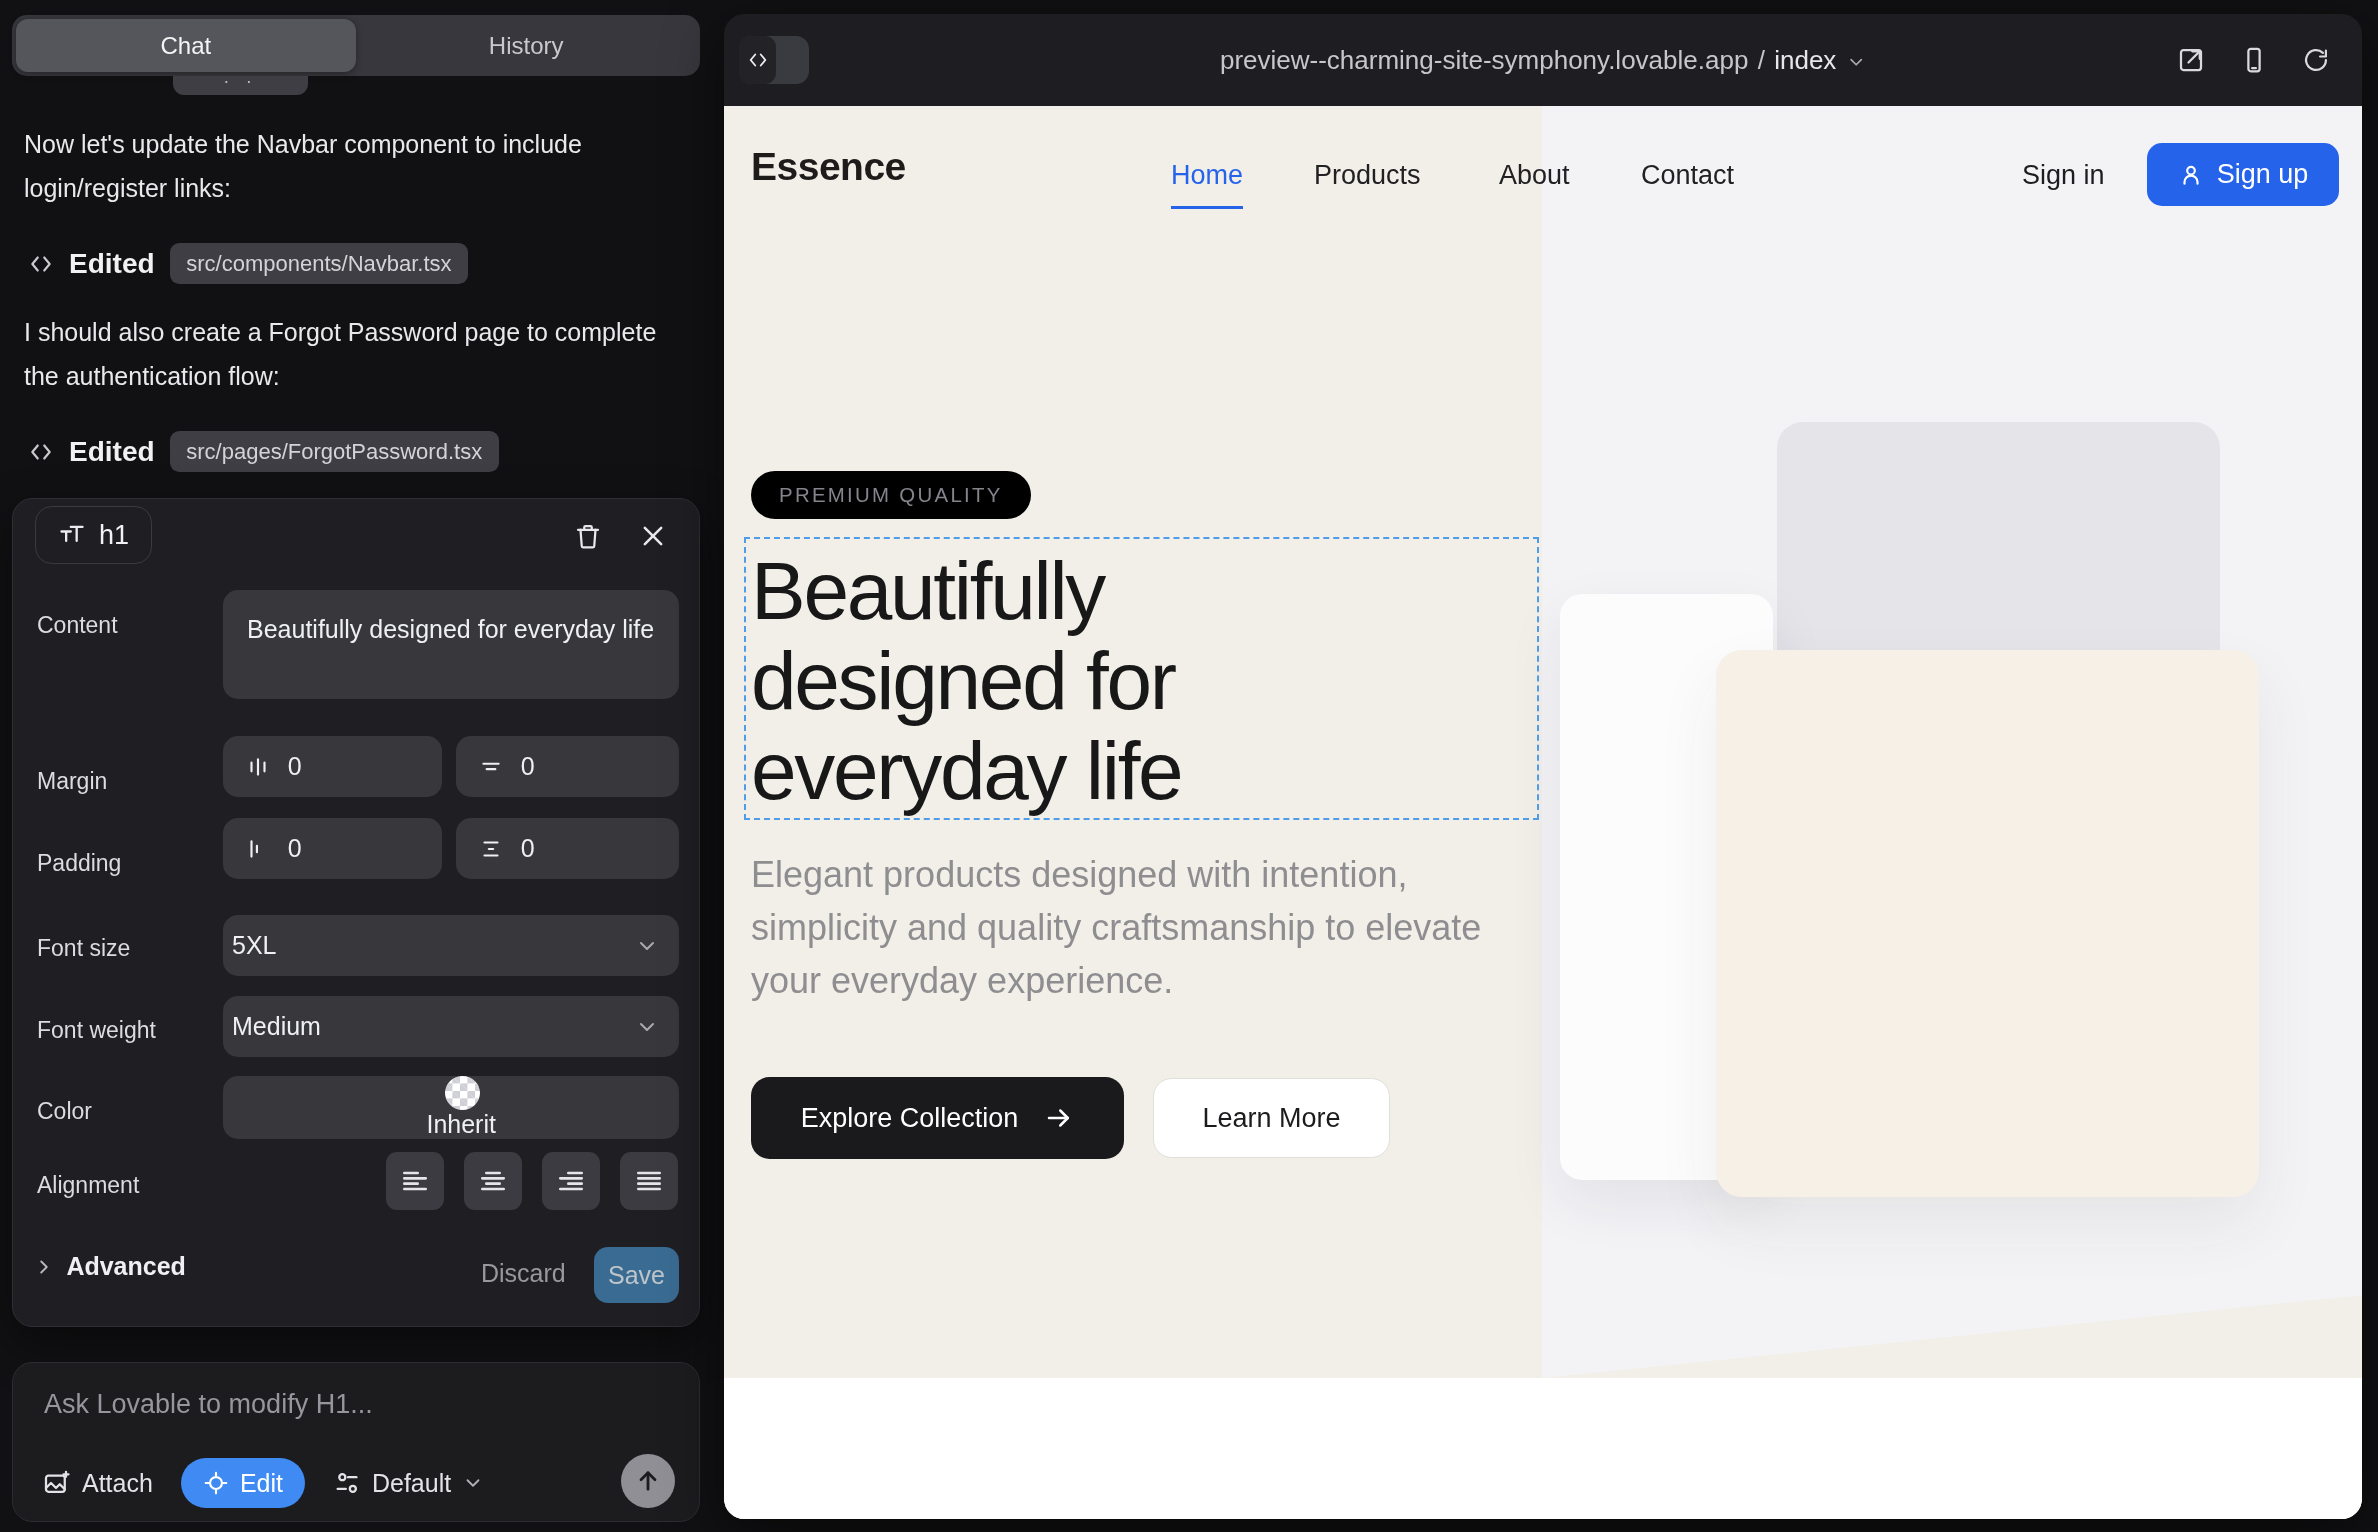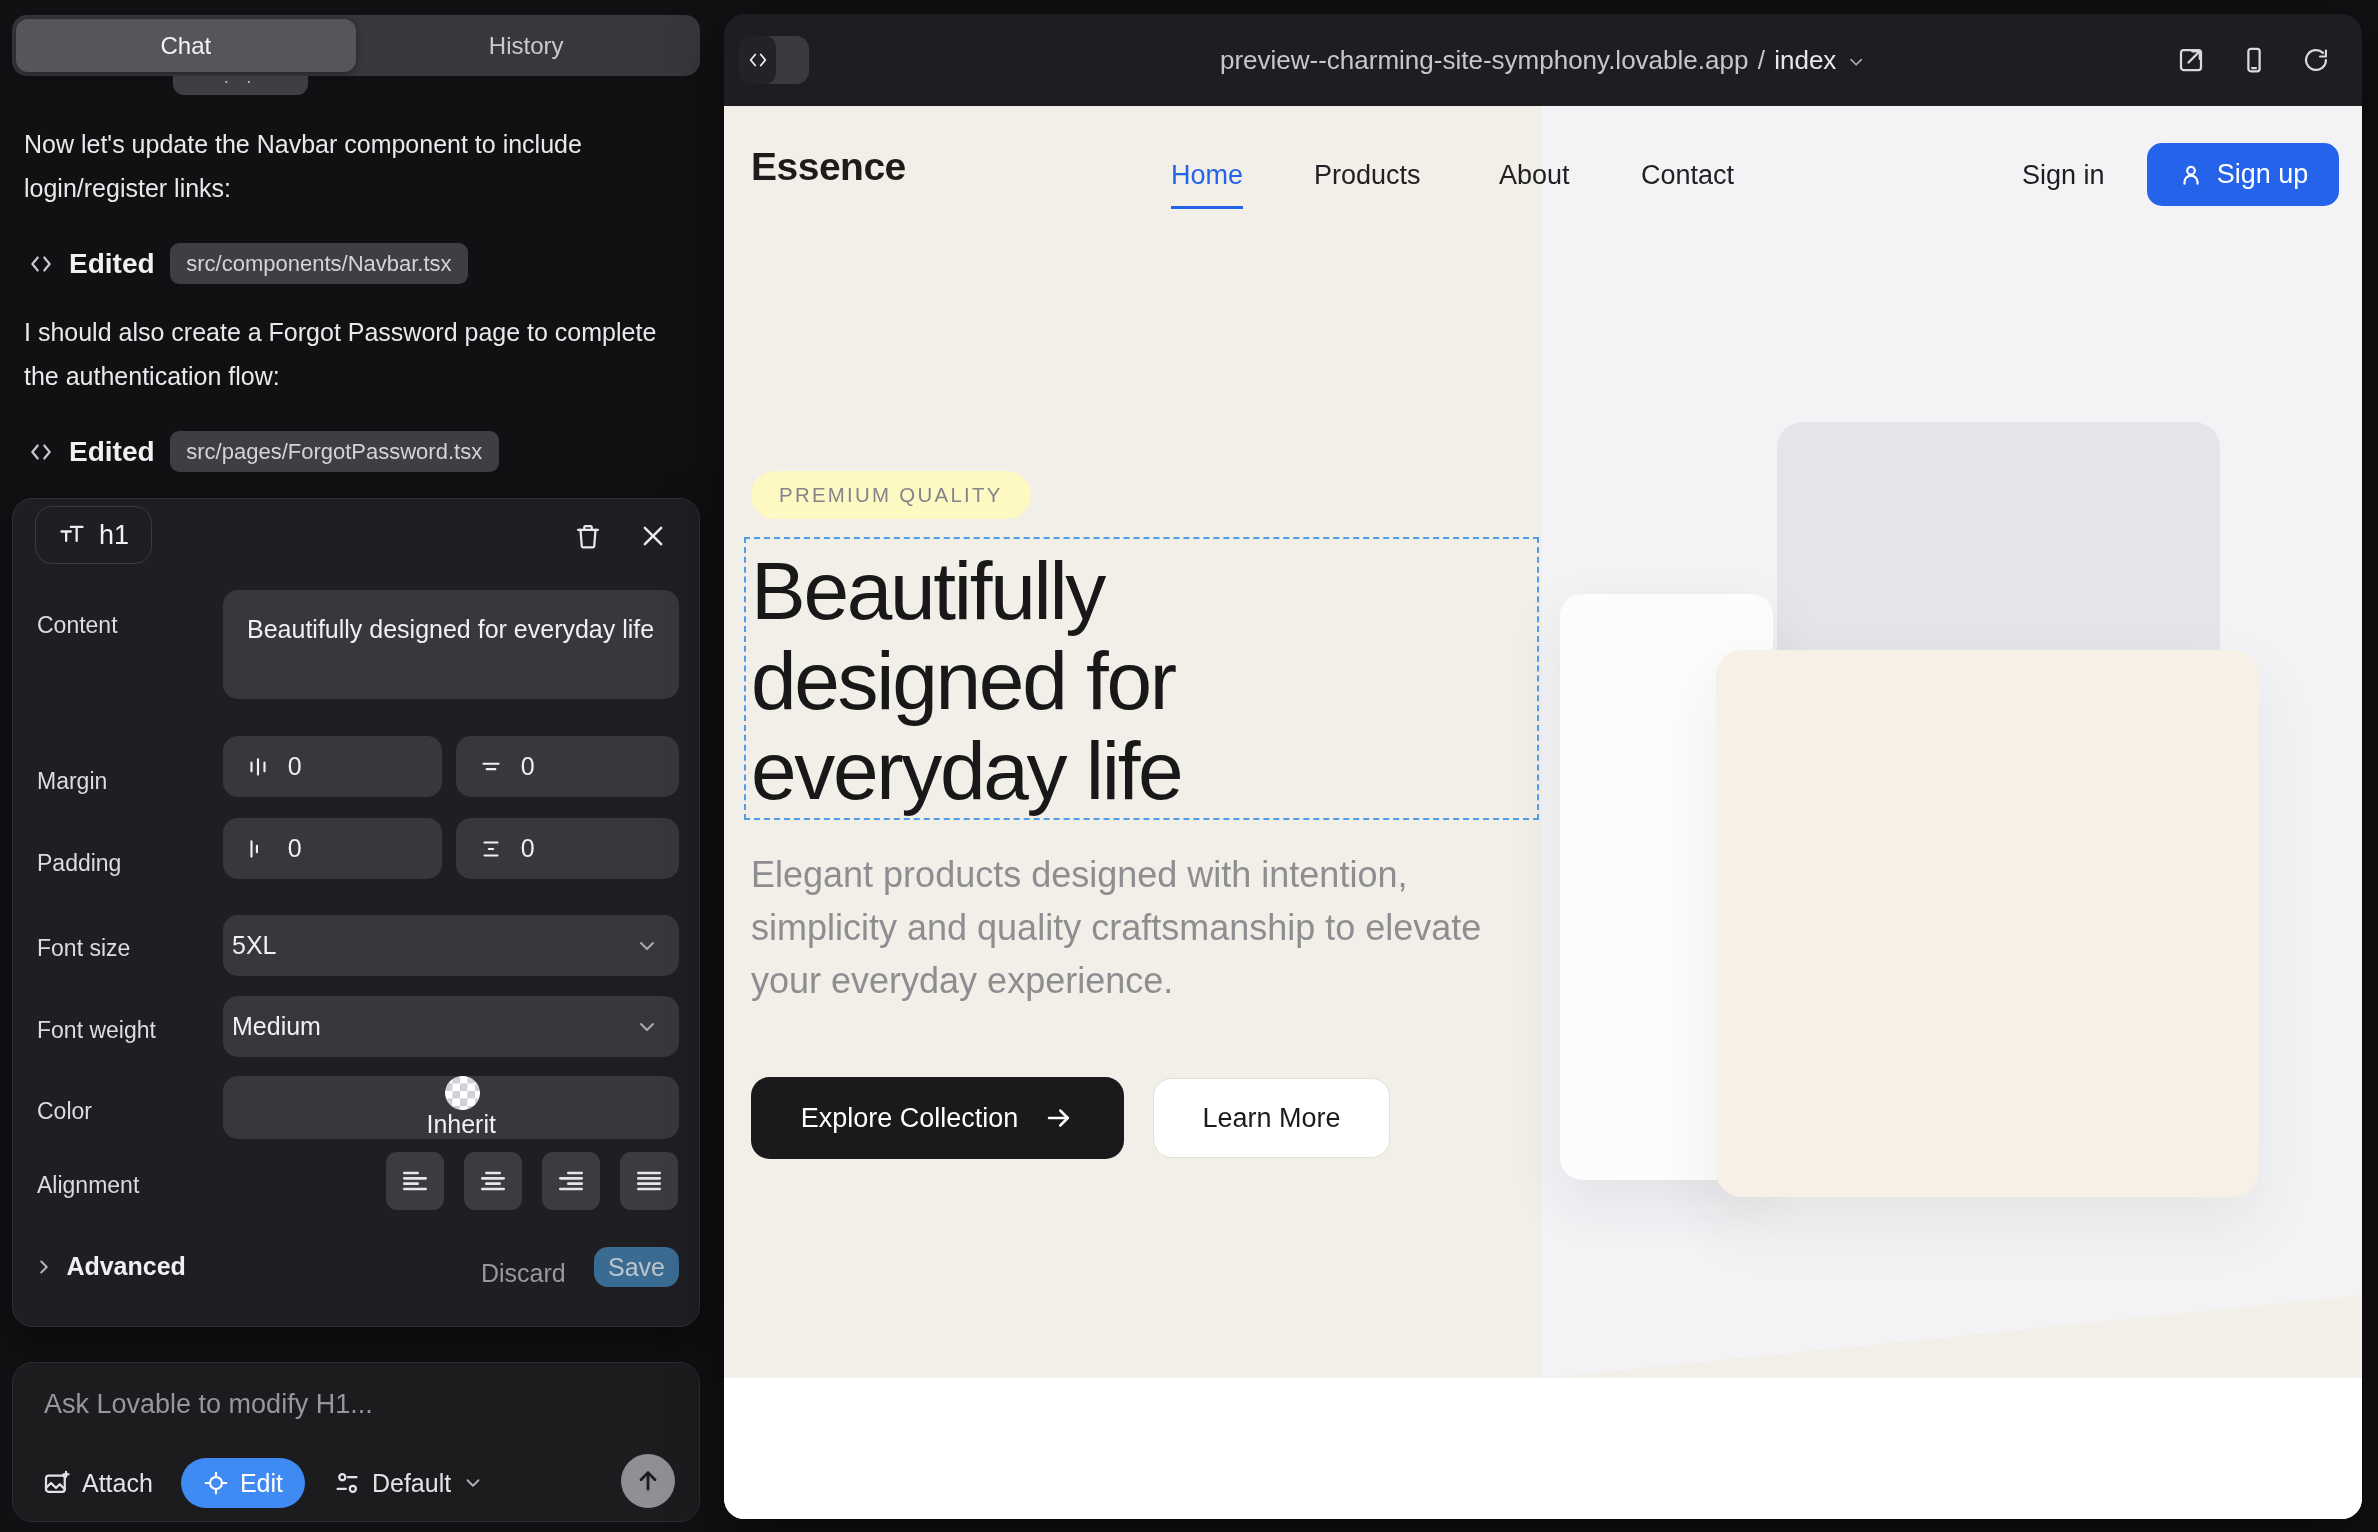--- a/index.html
+++ b/index.html
@@ -45,21 +45,21 @@
   .swatch { width:35px; height:35px; border-radius:50%; margin-left:22px;
             background-image:linear-gradient(45deg,#cfcfd6 25%,transparent 25%,transparent 75%,#cfcfd6 75%),
                              linear-gradient(45deg,#cfcfd6 25%,#ffffff 25%,#ffffff 75%,#cfcfd6 75%);
             background-size:15px 15px; background-position:0 0,7.4px 7.4px; }
   .align-btn { position:absolute; top:653px; width:58px; height:58px; background:#3b3b41; border-radius:11px;
                display:flex; align-items:center; justify-content:center; color:#e6e6ea; }
   .advanced { position:absolute; left:20.4px; top:753px; display:flex; align-items:center; gap:11px;
               color:#f0f0f3; font-size:25px; font-weight:600; }
   .advanced .chev { color:#b9b9bf; }
   .discard { position:absolute; left:455px; top:753px; font-size:25px; color:#98989e; padding:7.4px 13px; }
-  .save { position:absolute; left:581px; top:748px; width:85px; height:40px; border-radius:14px;
+  .save { position:absolute; left:581px; top:748px; width:85px; height:56px; border-radius:14px;
           background:#3a6b92; color:#bdc5cb; font-size:25px; display:flex; align-items:center; justify-content:center; }
 
   
   .composer { position:absolute; left:12px; top:1362px; width:688px; height:160px; background:#1c1c1f;
               border:1.9px solid #2c2c32; border-radius:20.4px; }
   .composer textarea { position:absolute; left:31px; top:26px; width:603px; height:48px; background:transparent;
               border:none; outline:none; resize:none; font-size:27px; color:#22c55e;
               font-family:"Liberation Sans",sans-serif; }
   .composer textarea::placeholder { color:#96969c; }
   .comp-row { position:absolute; left:28px; top:95px; height:50px; display:flex; align-items:center; gap:28px; }
@@ -93,21 +93,21 @@
                  background:#f7f0e7; box-shadow:0 28px 65px rgba(60,50,30,.07); }
   .white-band { position:absolute; left:0; right:0; top:1272px; bottom:0; background:#ffffff; }
   .logo { position:absolute; left:27px; top:39px; font-size:39px; font-weight:bold; color:#1d1c1a; letter-spacing:-0.5px; }
   .nav-link { position:absolute; top:54px; font-size:27px; color:#212124; }
   .nav-link.active { color:#2563eb; border-bottom:3.7px solid #2563eb; padding-bottom:15px; }
   .signin { position:absolute; left:1298px; top:54px; font-size:27px; color:#1d1d20; }
   .signup { position:absolute; left:1423px; top:37px; width:192px; height:63px; background:#2563eb;
             border-radius:15px; color:#fff; font-size:27px; display:flex; align-items:center;
             justify-content:center; gap:13px; }
   .badge { position:absolute; left:27px; top:365px; height:48px; padding:0 28px; border-radius:927px;
-           background:#fef9c3; color:#84848c; font-size:20.4px; letter-spacing:2.3px; display:flex; align-items:center; }
+           background:#000000; color:#84848c; font-size:20.4px; letter-spacing:2.3px; display:flex; align-items:center; }
   .selbox { position:absolute; left:19.5px; top:431px; width:795px; height:283px; border:2.8px dashed #4f9ce9; }
   .hero-h1 { position:absolute; left:27px; top:440px; width:770px; font-size:82px; font-weight:500;
              line-height:90px; letter-spacing:-2.3px; color:#181818; }
   .hero-p { position:absolute; left:27px; top:742px; width:751px; font-size:36px; line-height:53px; color:#8e8e91; }
   .cta1 { position:absolute; left:27px; top:971px; width:373px; height:82px; border-radius:18.6px; background:#1a1a1c;
           color:#fff; font-size:27px; display:flex; align-items:center; justify-content:center; gap:26px; }
   .cta2 { position:absolute; left:429px; top:972px; width:237px; height:80px; border-radius:18.6px; background:#ffffff;
           border:1.9px solid #e1dfda; color:#1c1c1e; font-size:27px; display:flex; align-items:center; justify-content:center; }
 </style>
 </head>

